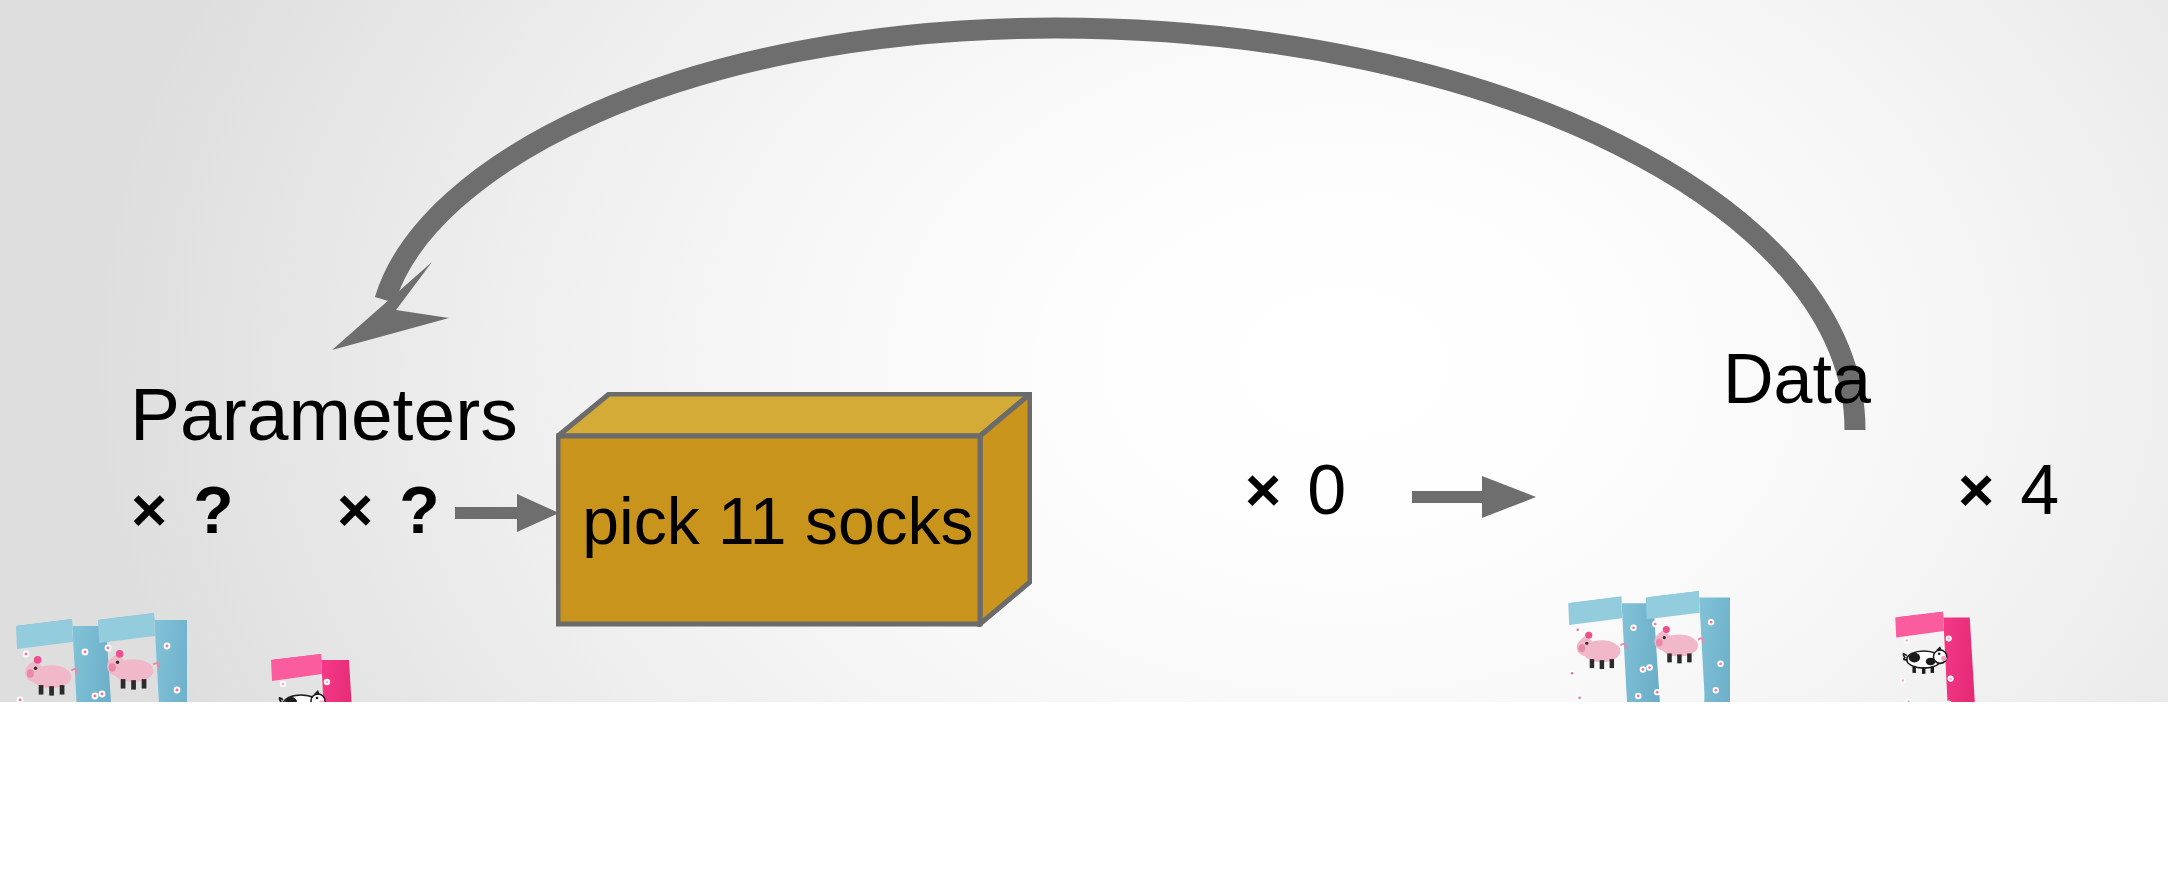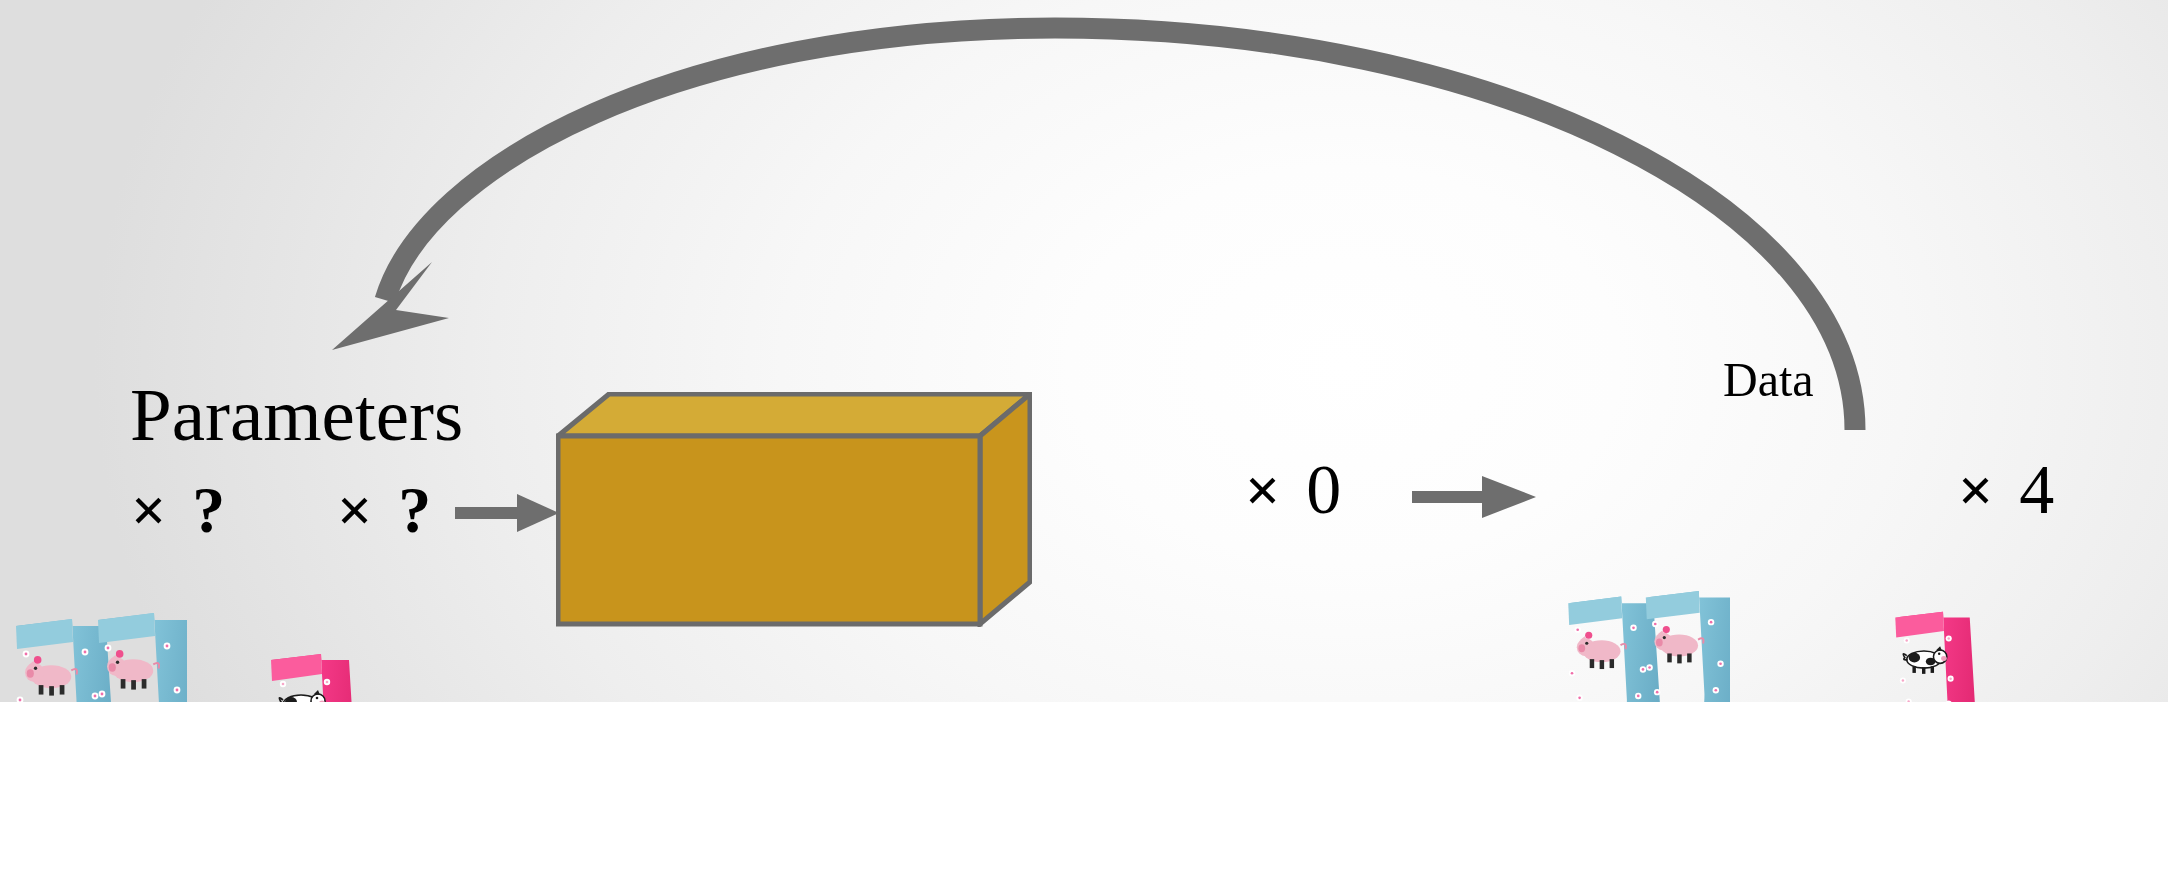--- a/index.html
+++ b/index.html
@@ -5,21 +5,21 @@
   html, body {
     margin: 0;
     padding: 0;
     background: #ffffff;
   }
   #stage {
     position: relative;
     width: 2168px;
     height: 702px;
     overflow: hidden;
-    font-family: Liberation Serif, serif;
+    font-family: Liberation Sans, sans-serif;
     background:
       radial-gradient(ellipse 1250px 900px at 62% 52%,
         #ffffff 0%, #fdfdfd 22%, #f7f7f7 45%, #eeeeee 68%, #e4e4e4 88%, #dedede 100%);
   }
 
   
   #curve-arrow {
     position: absolute;
     left: 0; top: 0;
     width: 2168px; height: 874px;
@@ -34,22 +34,22 @@
     white-space: nowrap;
     line-height: 1;
   }
   #parameters-label {
     left: 130px;
     top: 377px;
     font-size: 75px;
   }
   #data-label {
     left: 1723px;
-    top: 356px;
-    font-size: 48px;
+    top: 344px;
+    font-size: 70px;
   }
 
   
   .mult-group {
     position: absolute;
     display: flex;
     align-items: center;
     white-space: nowrap;
     color: #000000;
     line-height: 1;
@@ -299,20 +299,21 @@
   <div id="process-box">
     <svg width="476" height="235" viewBox="0 0 476 235" xmlns="http://www.w3.org/2000/svg">
 
       <polygon points="2,44 53,2 474,2 424,44" fill="#d4ab36" stroke="#6b6b6b" stroke-width="5" stroke-linejoin="miter"></polygon>
 
       <polygon points="424,44 474,2 474,190 424,232" fill="#c9951d" stroke="#6b6b6b" stroke-width="5" stroke-linejoin="miter"></polygon>
 
       <rect x="2" y="44" width="422" height="188" fill="#c8941c" stroke="#6b6b6b" stroke-width="5"></rect>
     </svg>
   </div>
+  <div id="process-box-label">pick 11 socks</div>
 
   <div class="flow-arrow" id="flow-arrow-out">
     <svg width="130" height="50" viewBox="0 0 130 50" xmlns="http://www.w3.org/2000/svg">
       <rect x="0" y="19" width="78" height="12" fill="#6e6e6e"></rect>
       <polygon points="70,4 124,25 70,46" fill="#6e6e6e"></polygon>
     </svg>
   </div>
 
   <div class="sock-pair" id="sock-pair-blue-data">
     <svg width="175" height="258" viewBox="0 0 185 266" xmlns="http://www.w3.org/2000/svg">

